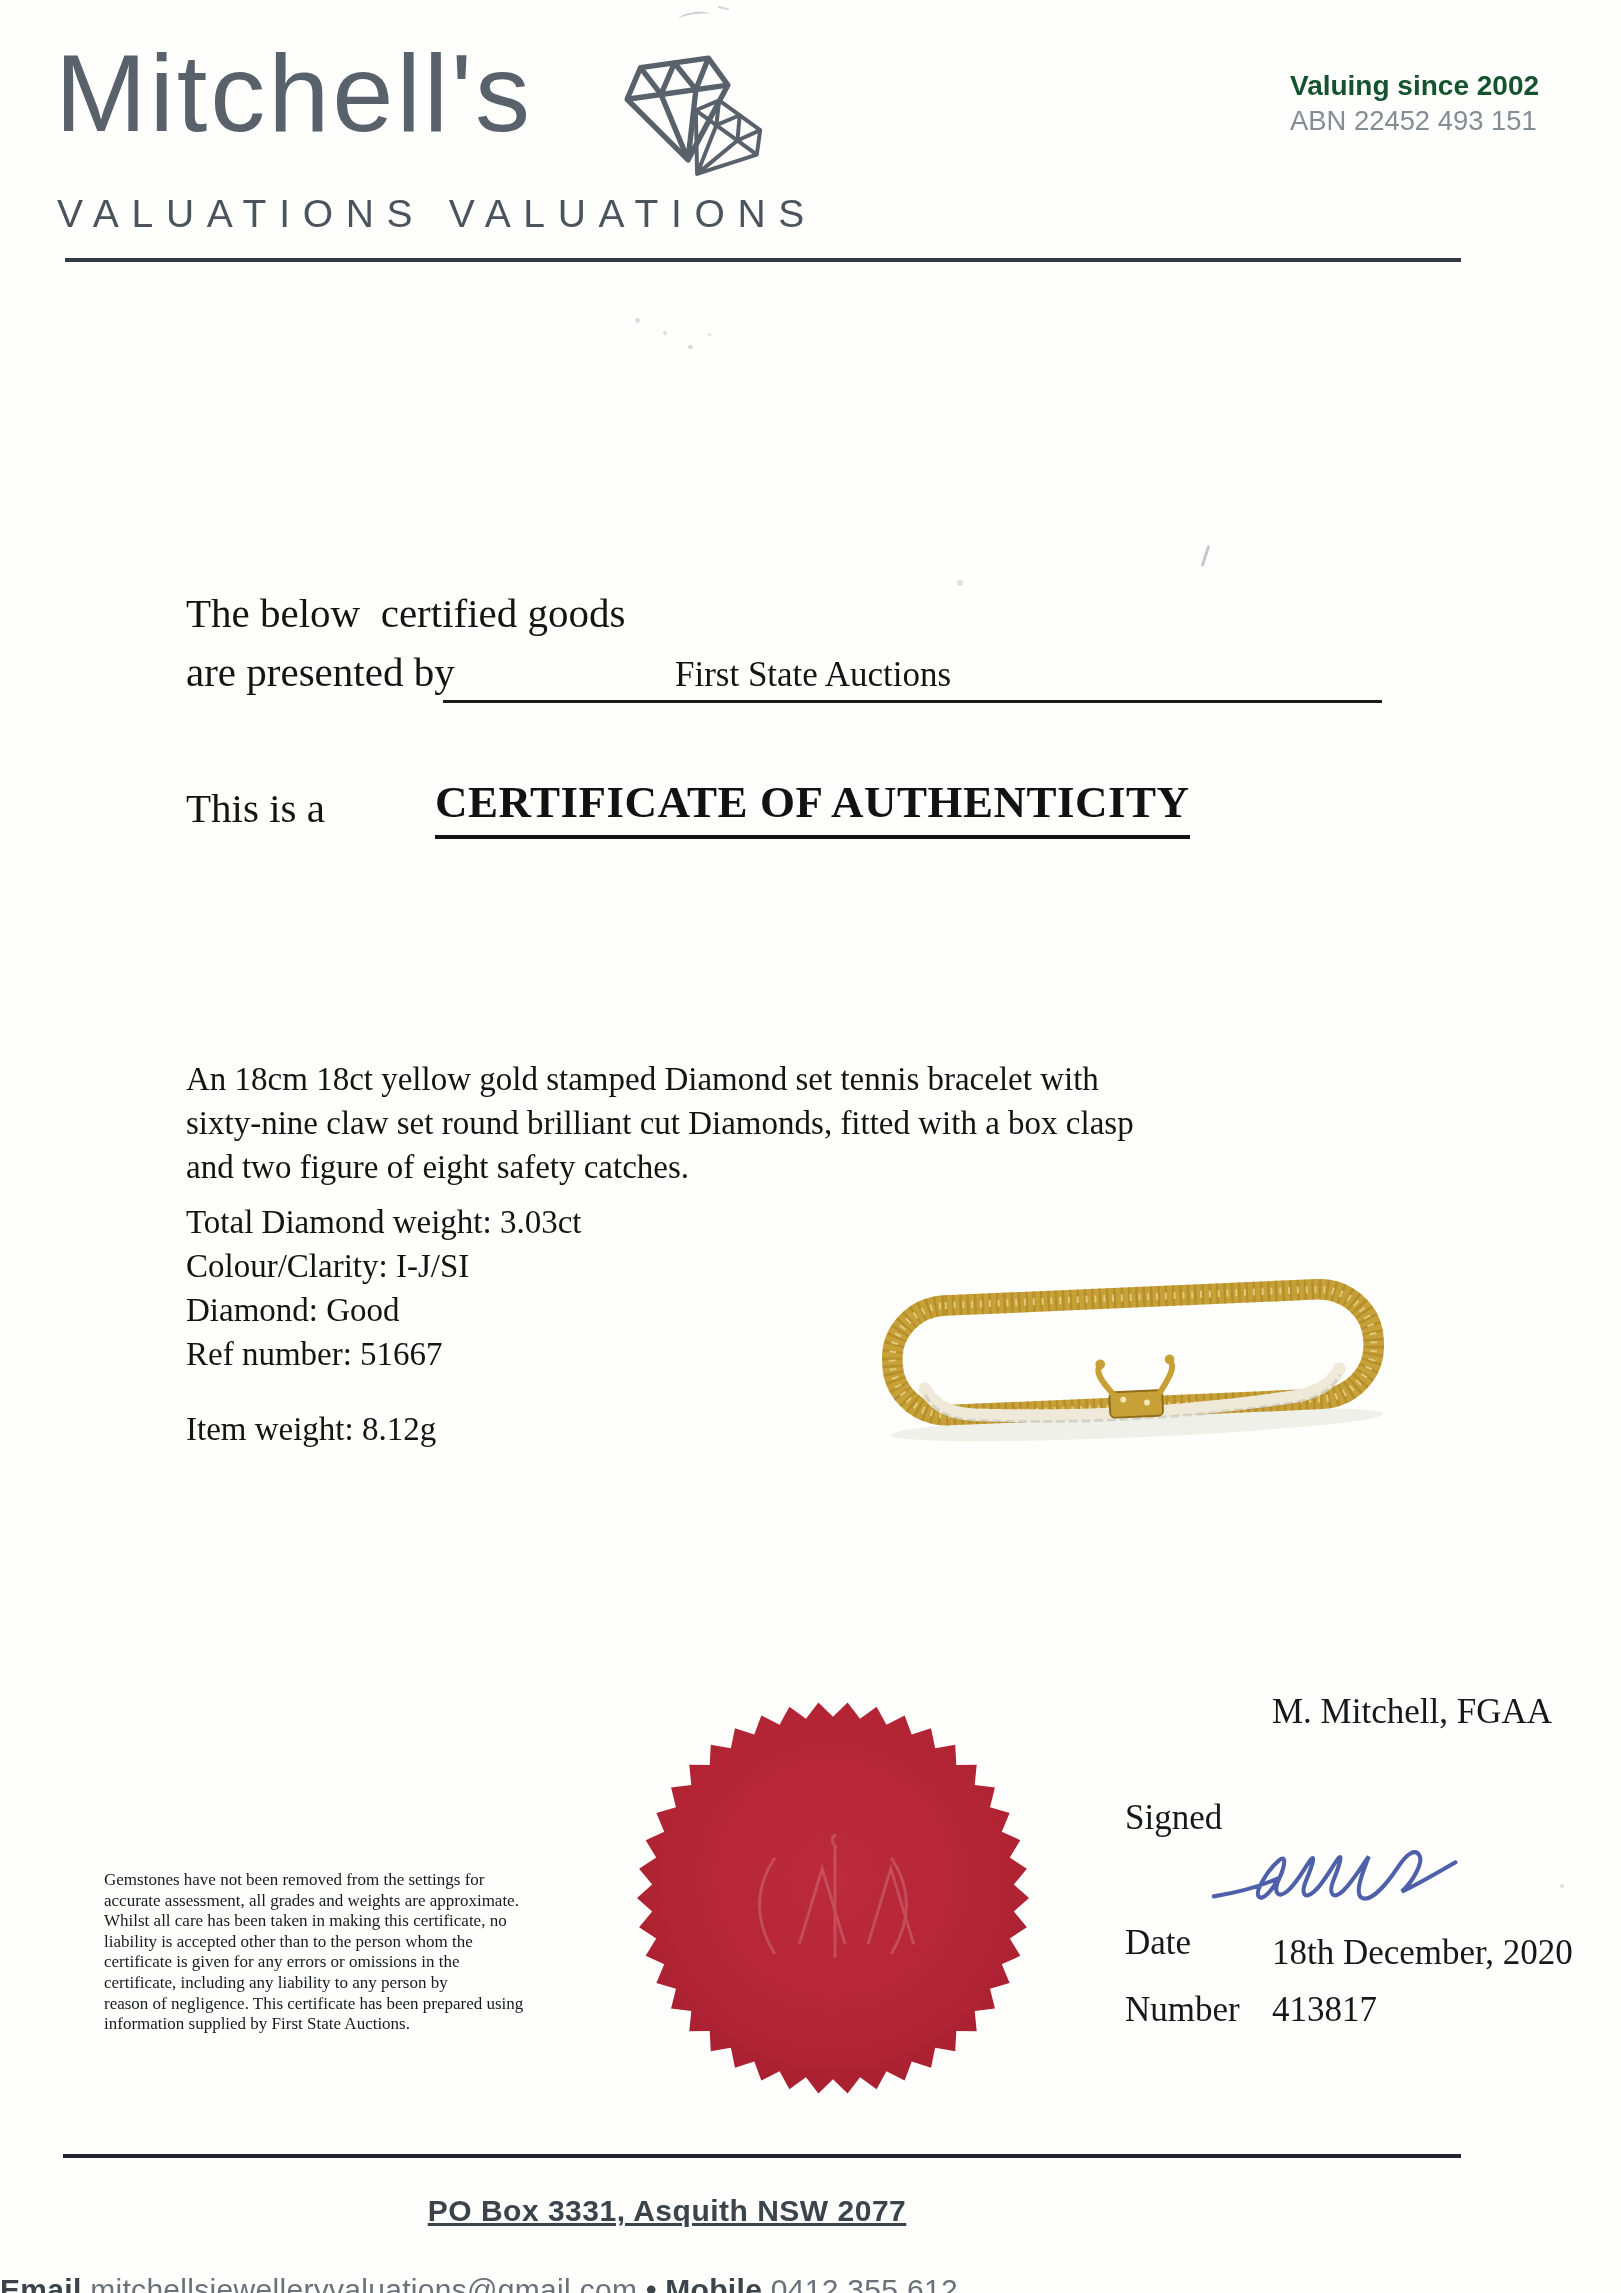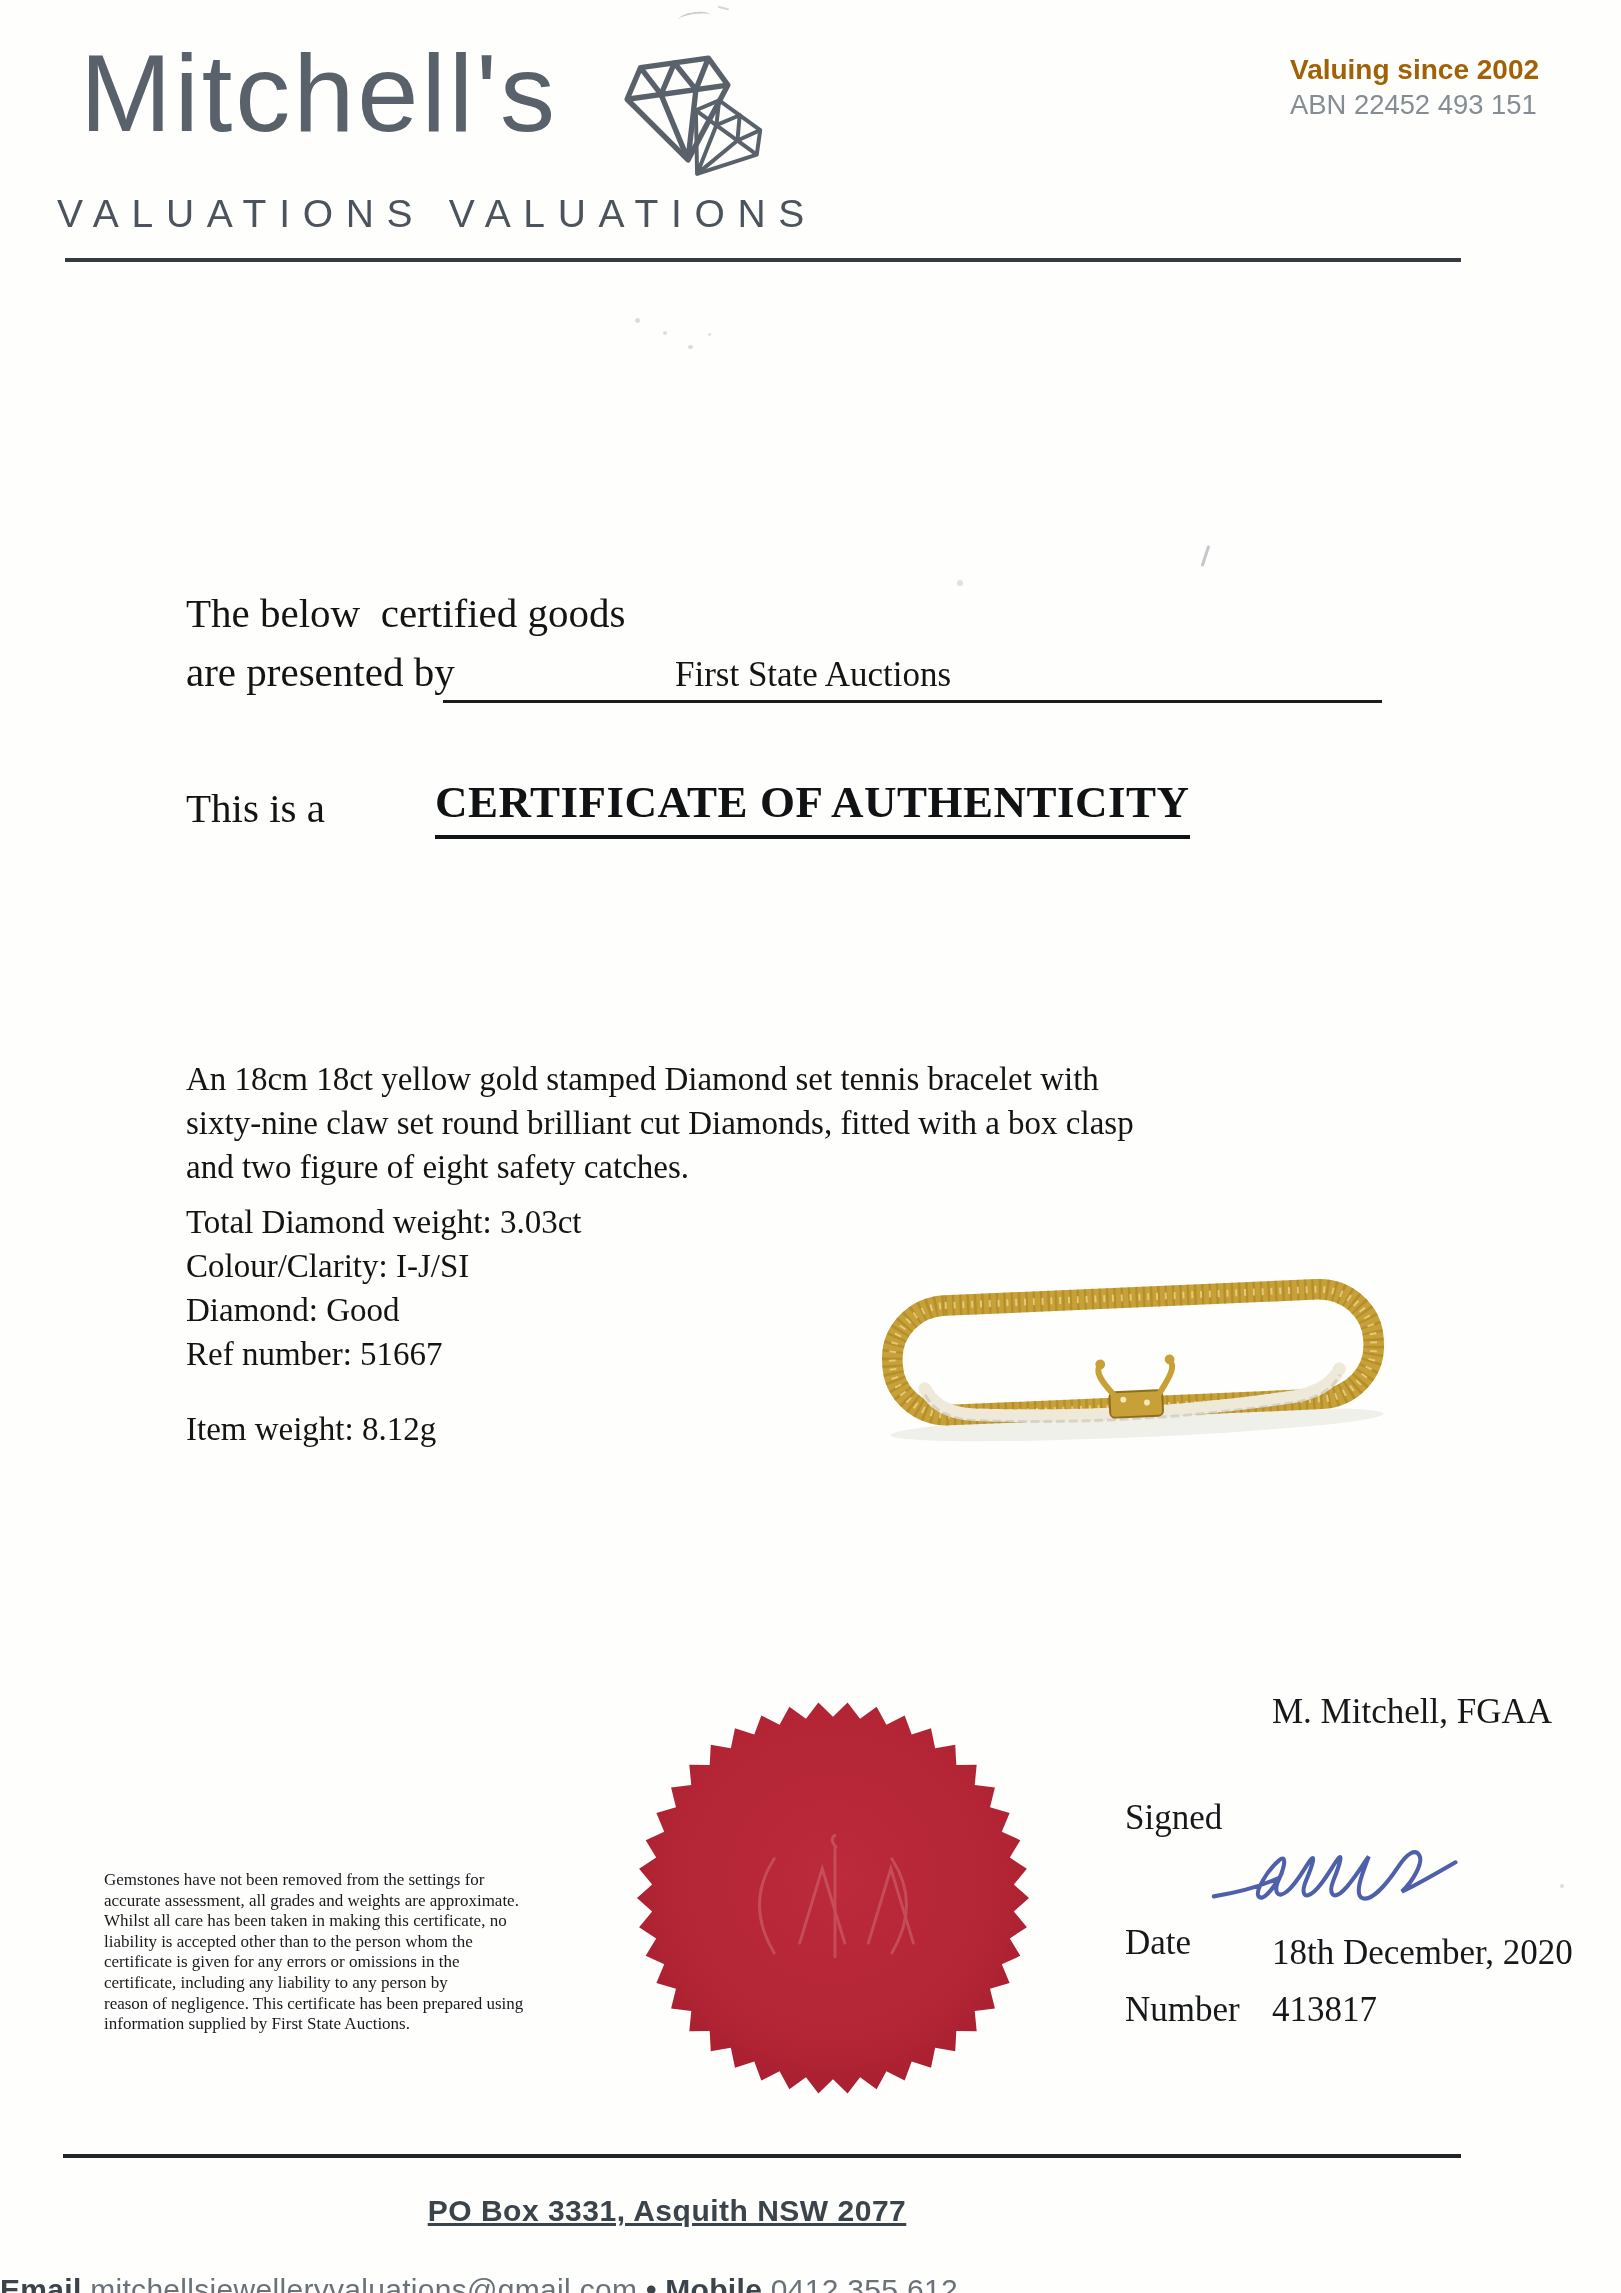--- a/index.html
+++ b/index.html
@@ -14,36 +14,35 @@
   }
   .abs{position:absolute;}
   
   .brand{
     left:55px;top:35px;
     font-family:"Liberation Sans", sans-serif;
     font-weight:300;
     font-size:110px;line-height:116px;
     letter-spacing:2.9px;
     color:#59626b;
-    margin-left:25px;
   }
   .brand-sub{
     left:57px;top:192px;
     font-family:"Liberation Sans", sans-serif;
     font-weight:300;
     font-size:39px;line-height:43px;
     letter-spacing:12.7px;
     color:#4b545c;
   }
   .diamond-logo{left:619px;top:39px;}
   .head-right{
     left:1290px;top:53px;width:323px;
     font-family:"Liberation Sans", sans-serif;
   }
-  .tagline{font-size:28px;font-weight:bold;color:#a16207;line-height:33px;}
+  .tagline{font-size:28px;font-weight:bold;color:#14532d;line-height:33px;margin-top:16px;}
   .abn{font-size:27.4px;color:#858d94;line-height:33px;margin-top:2px;}
   .rule-top{left:65px;top:258px;width:1396px;height:3.9px;background:#343b42;}
   
   .presented-1{left:186px;top:584px;font-size:41px;line-height:59px;white-space:pre-wrap;}
   .presented-2{left:186px;top:643px;font-size:41px;line-height:59px;}
   .consignor-line{left:443px;top:700px;width:939px;height:2.9px;background:#1c1c1c;}
   .consignor{left:470px;top:655px;width:686px;text-align:center;font-size:35px;}
   
   .title-prefix{left:186px;top:784px;font-size:41px;}
   .title-main{

